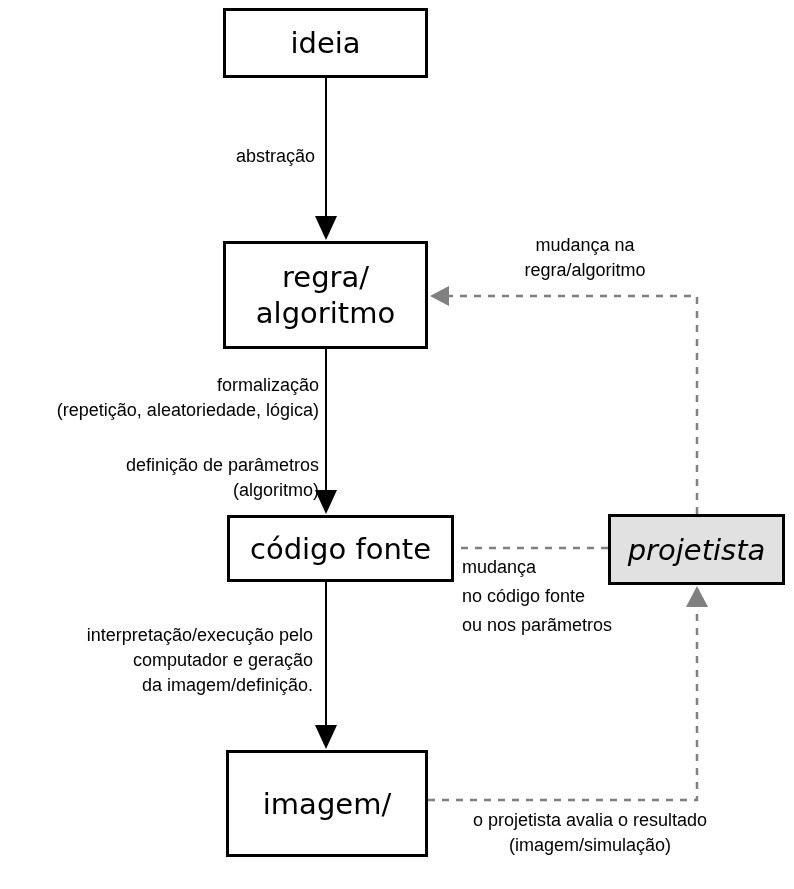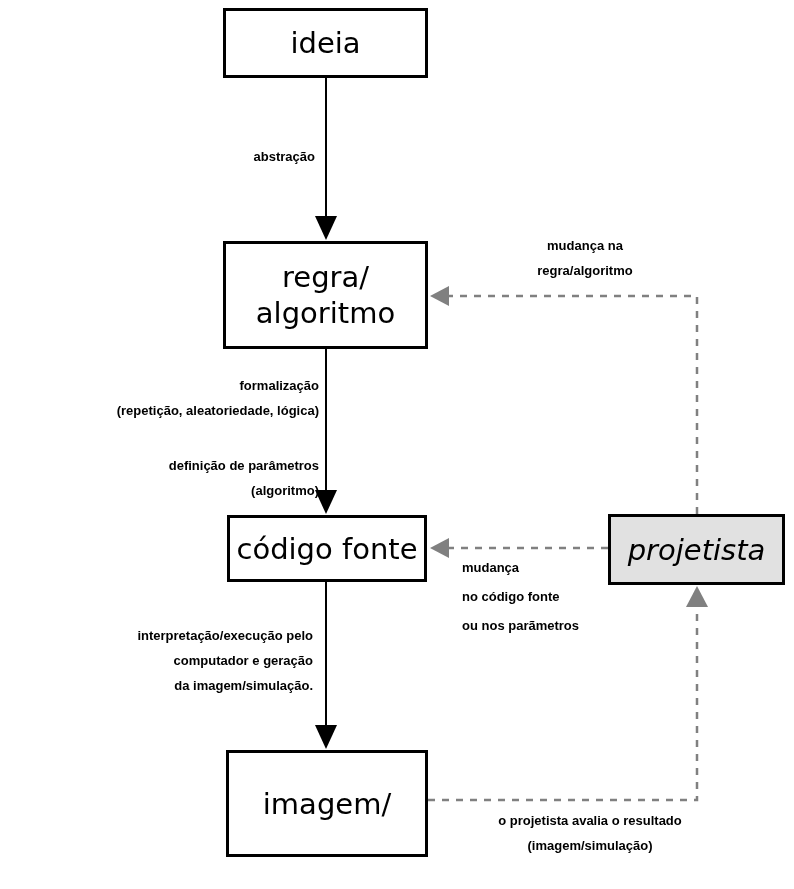--- a/index.html
+++ b/index.html
@@ -37,32 +37,31 @@
     justify-content: center;
     text-align: center;
     font-family: "DejaVu Sans", sans-serif;
     font-size: 29px;
     line-height: 36px;
     color: var(--text);
     z-index: 2;
   }
   .box-ideia      { left: 223px; top: 8px;   width: 205px; height: 70px;  }
   .box-regra      { left: 223px; top: 241px; width: 205px; height: 108px; }
-  .box-codigo     { left: 227px; top: 515px; width: 200px; height: 67px;  }
+  .box-codigo     { left: 227px; top: 515px; width: 227px; height: 67px;  }
   .box-imagem     { left: 226px; top: 750px; width: 202px; height: 107px; }
   .box-projetista { left: 608px; top: 514px; width: 177px; height: 71px;
                     background: var(--projetista-fill); font-style: italic; }
   .edge-label {
     position: absolute;
-    font-size: 13px;
+    font-size: 18px;
     line-height: 25px;
     color: var(--text);
     z-index: 3;
     white-space: nowrap;
-    font-weight: bold;
   }
   .align-right  { text-align: right; }
   .align-center { text-align: center; }
   .align-left   { text-align: left; }
   .lbl-abstracao      { right: 479px; top: 144px; }
   .lbl-formalizacao   { right: 475px; top: 373px; }
   .lbl-definicao      { right: 475px; top: 453px; }
   .lbl-interpretacao  { right: 481px; top: 623px; }
   .lbl-mudanca-regra  { left: 465px;  top: 233px; width: 240px; }
   .lbl-mudanca-codigo { left: 462px;  top: 553px; line-height: 29px; }
@@ -136,21 +135,21 @@
   </div>
 
   <div class="edge-label align-right lbl-definicao">
     <div>definição de parâmetros</div>
     <div>(algoritmo)</div>
   </div>
 
   <div class="edge-label align-right lbl-interpretacao">
     <div>interpretação/execução pelo</div>
     <div>computador e geração</div>
-    <div>da imagem/simulação.</div>
+    <div>da imagem/definição.</div>
   </div>
 
   <div class="edge-label align-center lbl-mudanca-regra">
     <div>mudança na</div>
     <div>regra/algoritmo</div>
   </div>
 
   <div class="edge-label align-left lbl-mudanca-codigo">
     <div>mudança</div>
     <div>no código fonte</div>

